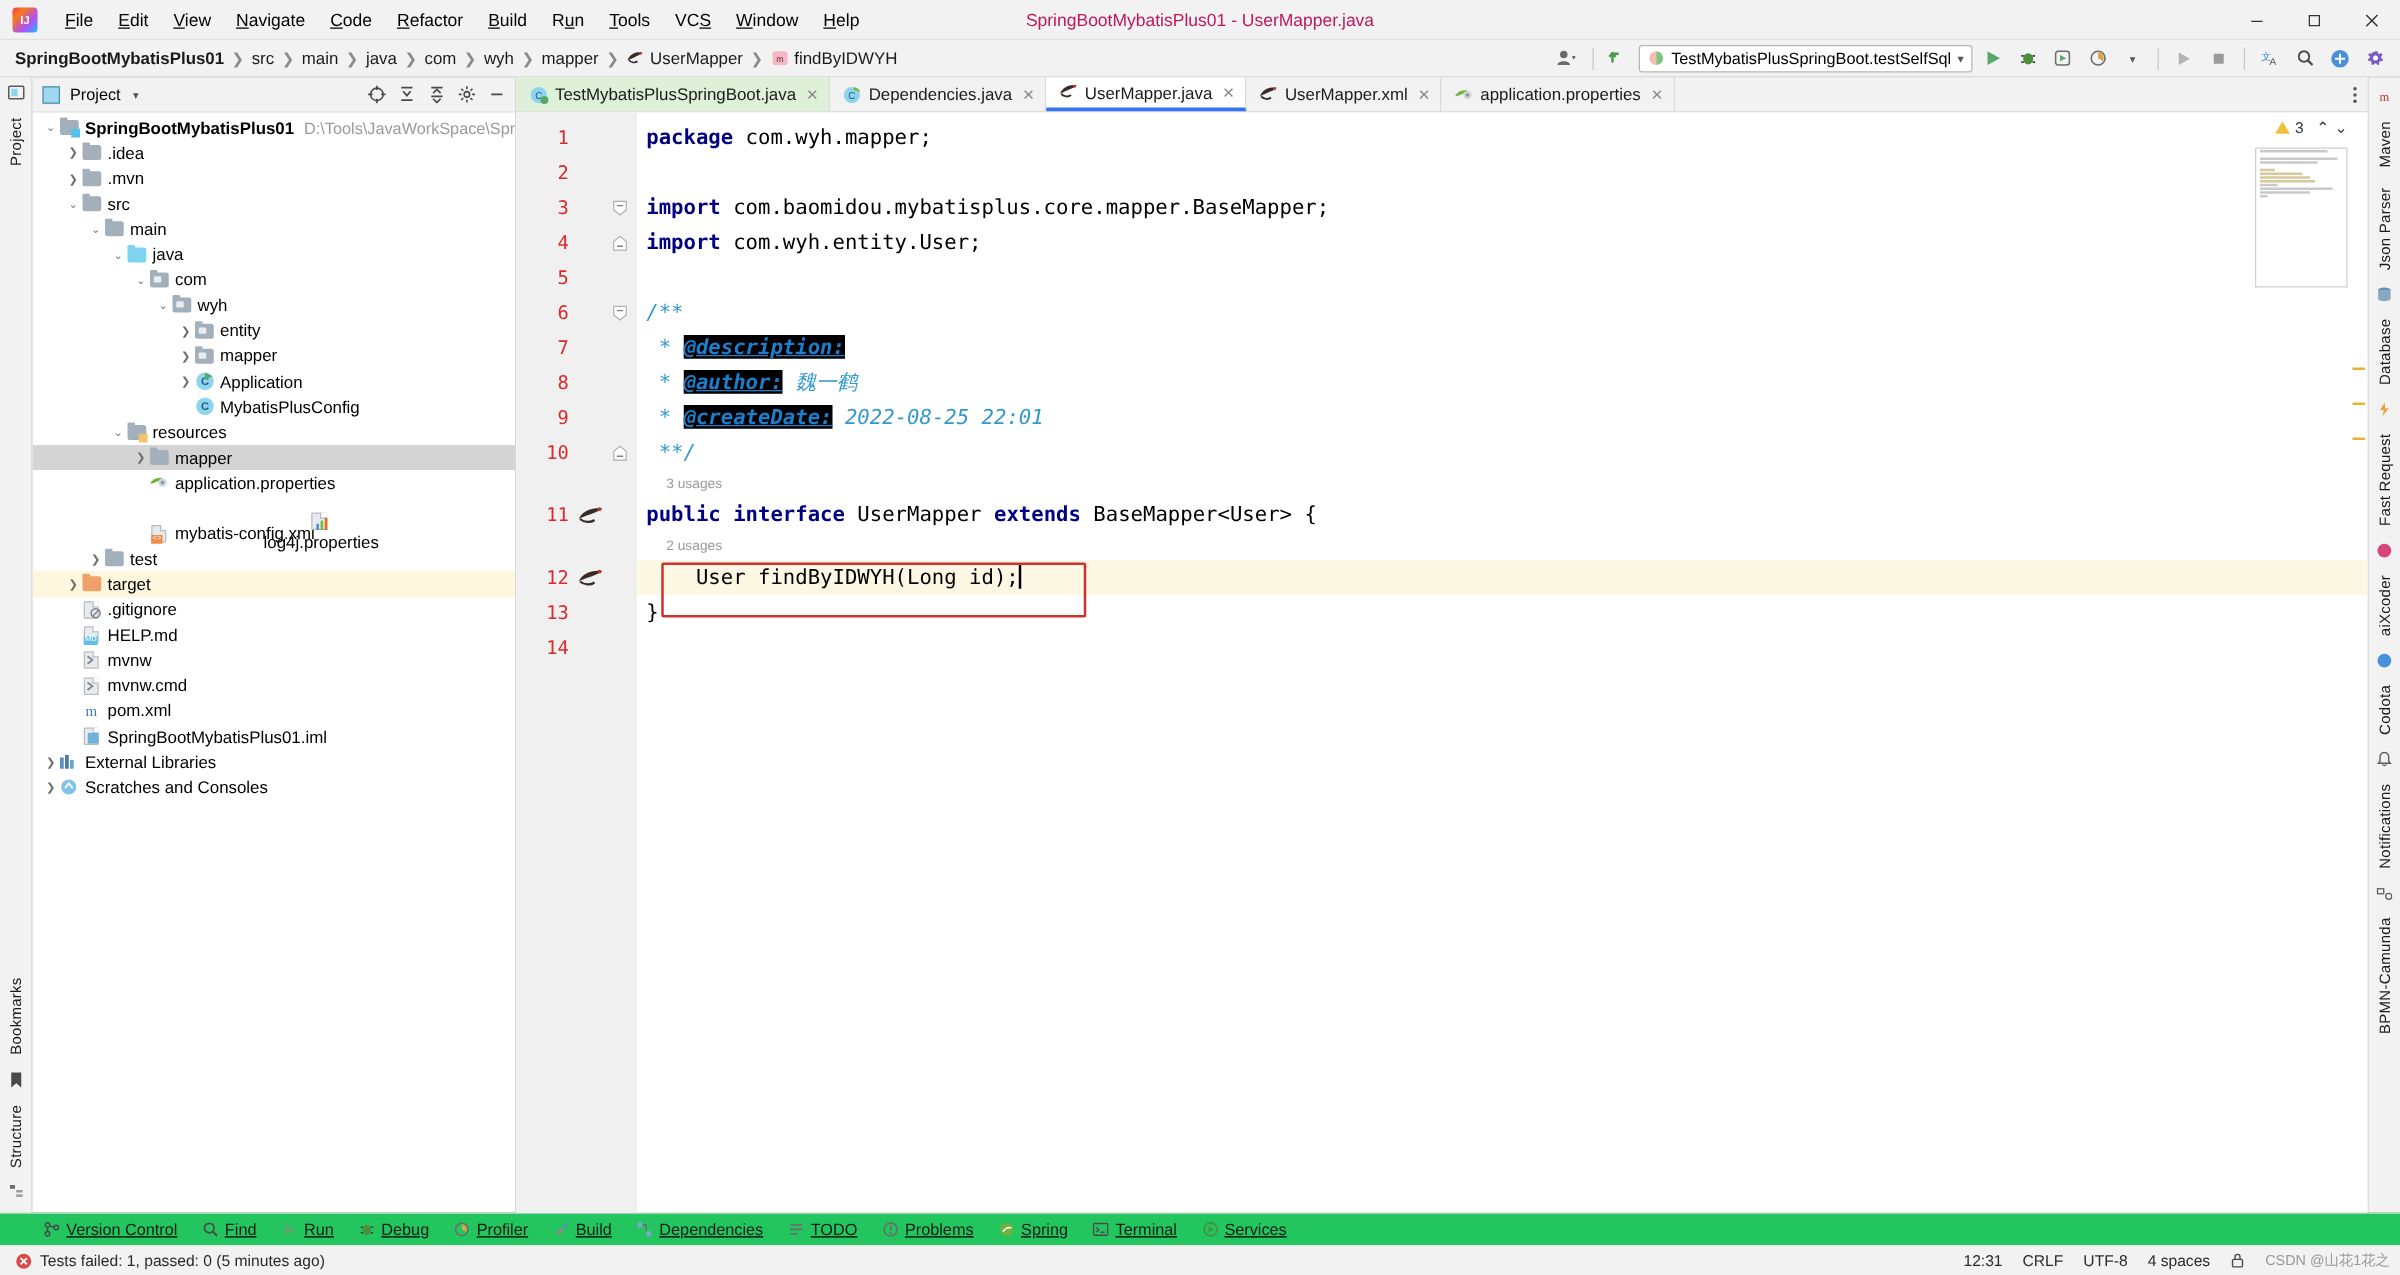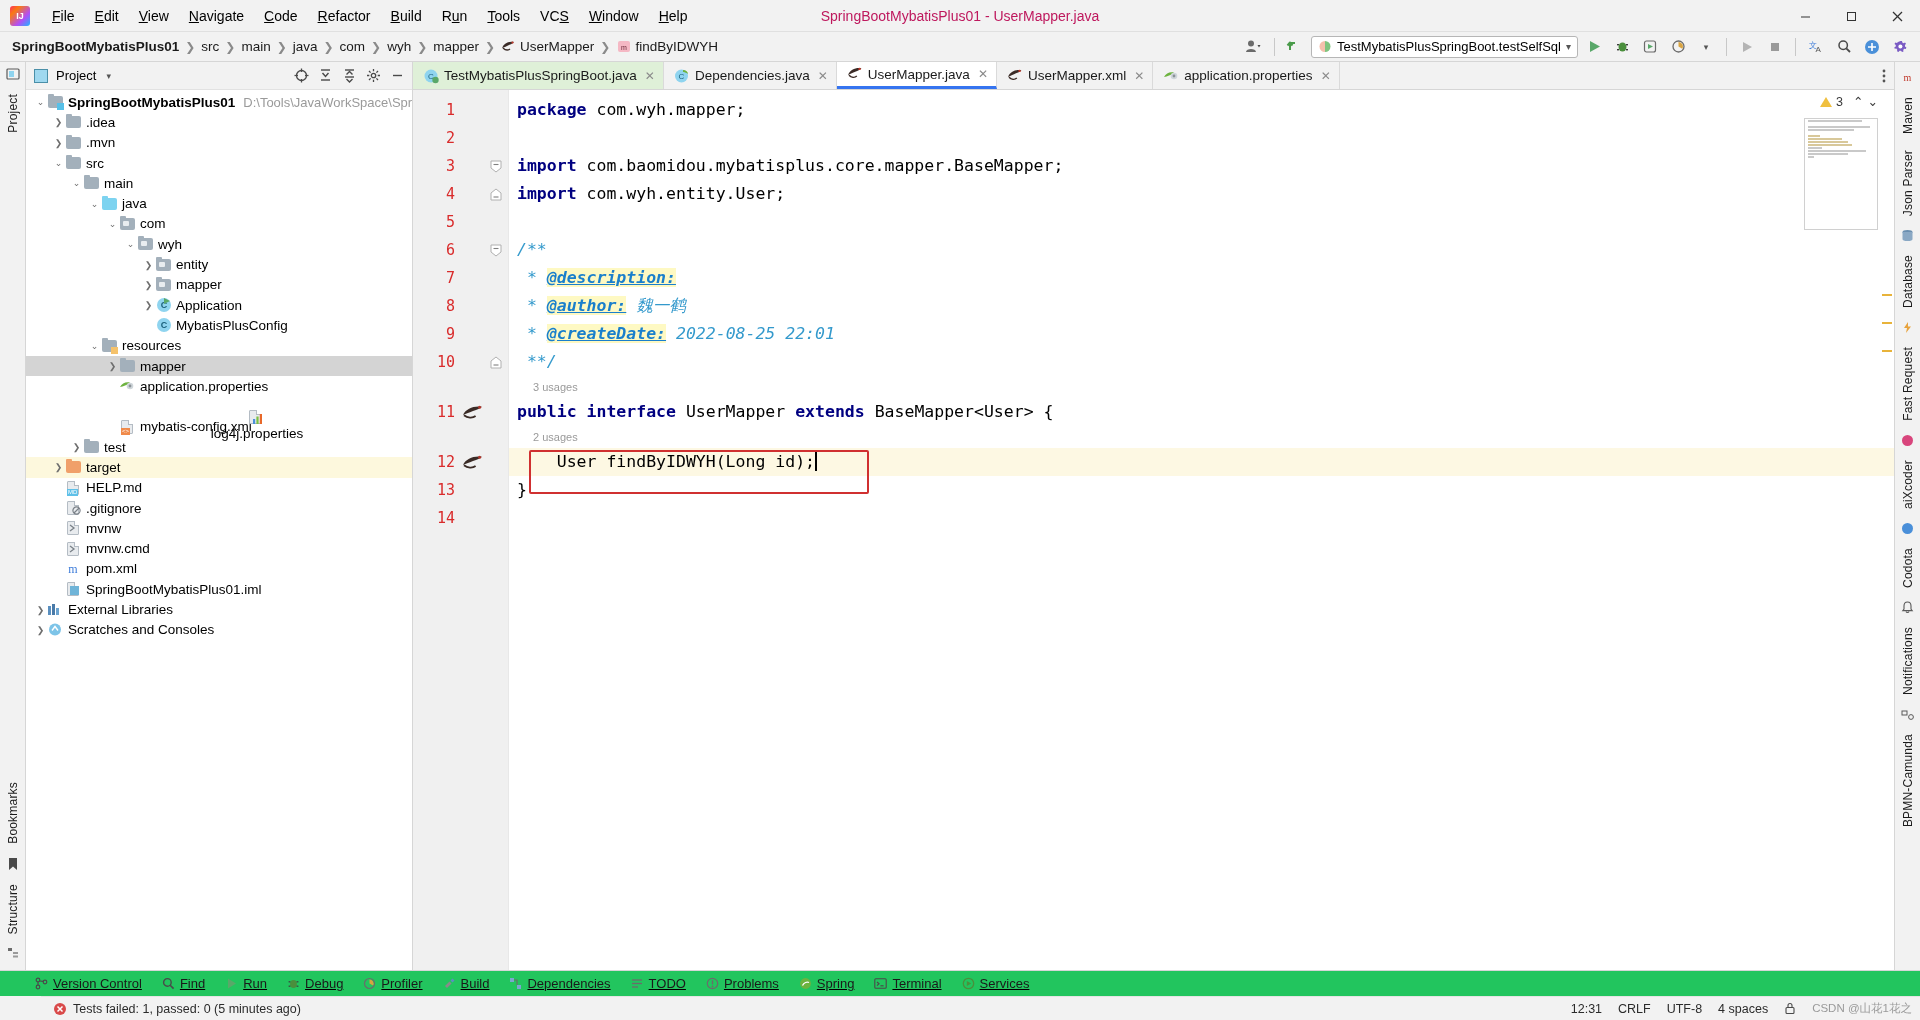--- a/index.html
+++ b/index.html
@@ -149,21 +149,21 @@
   .code {
     flex: 1 1 auto; padding-top: 6px; position: relative; overflow: hidden;
     font-family: "DejaVu Sans Mono", monospace; font-size: 16.5px; line-height: 28px;
     white-space: pre;
   }
   .cl { height: 28px; padding-left: 8px; position: relative; }
   .cl.hlline { background: #fdf8e3; }
   .kw { color: #000080; font-weight: bold; }
   .plain { color: #000; }
   .cmt { color: #3399cc; font-style: italic; }
-  .cmt-tag { color: #1a7fcc; font-style: italic; font-weight: bold; text-decoration: underline; background: #fef9c3; }
+  .cmt-tag { color: #1a7fcc; font-style: italic; font-weight: bold; text-decoration: underline; background: #000000; }
   .cmt-val { color: #3399cc; font-style: italic; }
   .usages { color: #9a9a9a; font-family: "Liberation Sans", sans-serif; font-size: 11px; height: 22px; line-height: 22px; padding-left: 24px; }
   .redbox {
     position: absolute; border: 2px solid #d03030; border-radius: 2px; pointer-events: none;
   }
   .caret { display:inline-block; width:1.5px; height:19px; background:#000; vertical-align:-4px; }
 
   
   .markers { position: absolute; right: 0; top: 0; bottom: 0; width: 14px; }
   .marker { position: absolute; right: 2px; width: 10px; height: 2px; background: #e8b33a; }
@@ -183,21 +183,20 @@
   
   .bottom-strip {
     height: 26px; background: #22c55e; border-top: 1px solid #d6d6d6;
     display: flex; align-items: center; padding-left: 26px; gap: 2px; flex: 0 0 26px; text-decoration: underline;
   }
   .bstrip-item { display: flex; align-items: center; gap: 5px; padding: 2px 9px; font-size: 13px; color: #1a1a1a; }
   .status-bar {
     height: 24px; background: #f2f2f2; display: flex; align-items: center;
     padding: 0 8px 0 12px; font-size: 12.5px; color: #2b2b2b; flex: 0 0 24px;
     border-top: 1px solid #e4e4e4;
-    margin-left: 41px;
   }
   .status-right { margin-left: auto; display: flex; align-items: center; gap: 16px; }
   .watermark { color: #9a9a9a; font-size: 11.5px; }
   svg { display:block; }
 </style>
 </head>
 <body>
 
 <div class="app">
 
@@ -608,37 +607,37 @@
             <span class="ticon">
               <span class="fld orange"></span>
             </span>
             <span class="tlabel">target</span>
           </div>
           <div class="trow" style="padding-left: 26px;">
             <span class="tarrow"></span>
             <span class="ticon">
               <span class="fileico">
                 <span class="corner"></span>
-                <span class="tag md">MD</span>
-              </span>
-            </span>
-            <span class="tlabel">HELP.md</span>
-          </div>
-          <div class="trow" style="padding-left: 26px;">
-            <span class="tarrow"></span>
-            <span class="ticon">
-              <span class="fileico">
-                <span class="corner"></span>
               </span>
               <svg style="position:absolute;left:7px;top:6px;" width="9" height="9" viewBox="0 0 9 9">
                 <circle cx="4.5" cy="4.5" r="3.6" fill="none" stroke="#7a8188" stroke-width="1.2"></circle>
                 <line x1="2" y1="7" x2="7" y2="2" stroke="#7a8188" stroke-width="1.2"></line>
               </svg>
             </span>
             <span class="tlabel">.gitignore</span>
+          </div>
+          <div class="trow" style="padding-left: 26px;">
+            <span class="tarrow"></span>
+            <span class="ticon">
+              <span class="fileico">
+                <span class="corner"></span>
+                <span class="tag md">MD</span>
+              </span>
+            </span>
+            <span class="tlabel">HELP.md</span>
           </div>
           <div class="trow" style="padding-left: 26px;">
             <span class="tarrow"></span>
             <span class="ticon">
               <span class="fileico">
                 <span class="corner"></span>
               </span>
               <svg style="position:absolute;left:4px;top:4px;" width="9" height="8" viewBox="0 0 9 8">
                 <path d="M1 1 L5 4 L1 7" stroke="#7a8188" stroke-width="1.3" fill="none"></path>
               </svg>

